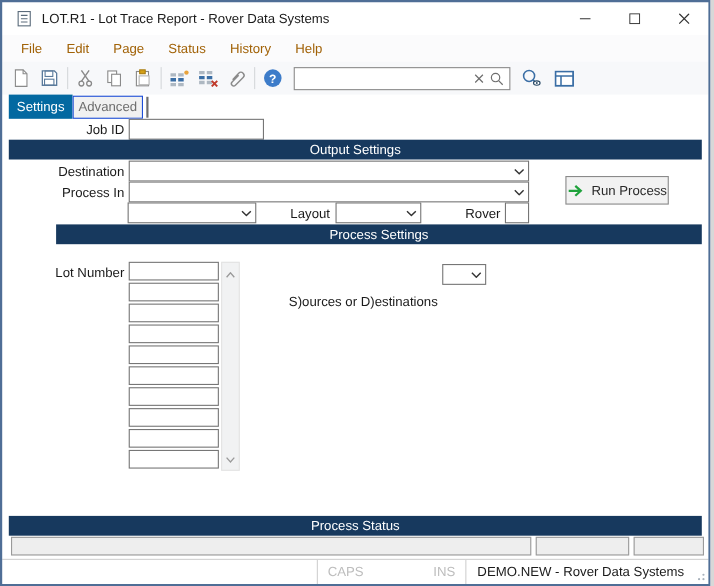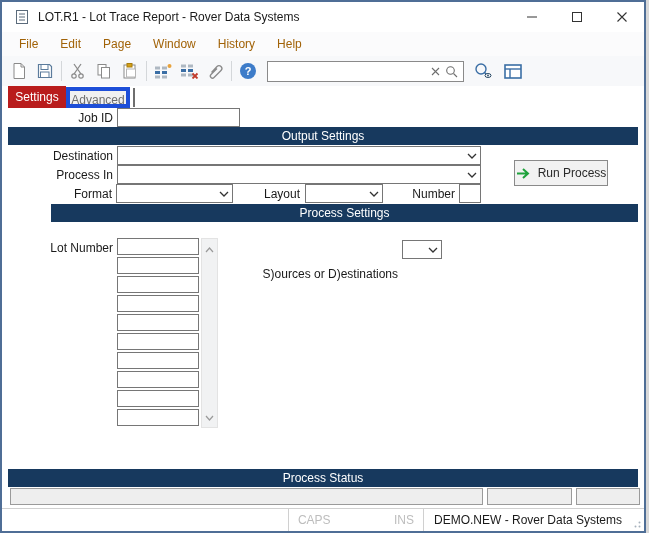--- a/index.html
+++ b/index.html
@@ -25,22 +25,22 @@
   
   .toolbar{position:absolute;top:56px;left:2px;right:2px;height:30px;background:#f7f8fa;display:flex;align-items:center;padding-left:4px;}
   .tbtn{width:26px;height:26px;display:flex;align-items:center;justify-content:center;}
   .tsep{width:1px;height:20px;background:#d4d7da;margin:0 3px;}
   .search-wrap{width:197px;height:21px;background:#fff;border:1px solid #8a8a8a;display:flex;align-items:center;margin-left:6px;padding:0 4px;}
   .search-wrap input{flex:1;border:none;outline:none;height:17px;min-width:0;font:12px "Liberation Sans",sans-serif;}
   .search-ico{display:flex;align-items:center;justify-content:center;width:16px;height:16px;}
 
   
   .tab{position:absolute;text-align:center;}
-  .tab-settings{left:8px;top:86px;width:58px;height:22px;background:#b91c1c;color:#ffffff;line-height:22px;}
-  .tab-advanced{left:66px;top:87px;width:64px;height:21px;background:#f1f1f1;color:#6e6e6e;line-height:19px;border:4px solid #1d4ed8;}
+  .tab-settings{left:8px;top:86px;width:58px;height:22px;background:#0369a1;color:#ffffff;line-height:22px;}
+  .tab-advanced{left:66px;top:87px;width:64px;height:21px;background:#f1f1f1;color:#6e6e6e;line-height:19px;border:1px solid #1d4ed8;}
   .tab-tail{position:absolute;left:133px;top:88px;width:2px;height:19px;background:#6e6e6e;}
 
   
   .lbl{position:absolute;height:18px;line-height:18px;color:#1a1a1a;}
   .r{text-align:right;}
   .field{position:absolute;background:#fff;border:1px solid #767676;font:12px "Liberation Sans",sans-serif;padding:0 3px;outline:none;}
   .combo{position:absolute;background:#fff;border:1px solid #767676;display:flex;align-items:center;}
   .combo .combo-val{flex:1;padding-left:4px;overflow:hidden;white-space:nowrap;}
   .combo .chev{width:16px;display:flex;align-items:center;justify-content:center;}
   .section-header{position:absolute;left:8px;right:8px;height:18px;background:#17395E;color:#ffffff;text-align:center;line-height:18px;}
@@ -95,21 +95,21 @@
             <path d="M0.5 0.5 L9.5 9.5 M9.5 0.5 L0.5 9.5" stroke="#333" stroke-width="1.1"></path>
           </svg>
       </div>
     </div>
   </div>
 
   <div class="menubar">
     <span class="menu-item">File</span>
     <span class="menu-item">Edit</span>
     <span class="menu-item">Page</span>
-    <span class="menu-item">Window</span>
+    <span class="menu-item">Status</span>
     <span class="menu-item">History</span>
     <span class="menu-item">Help</span>
   </div>
 
   <div class="toolbar">
     <div class="tbtn">
       <svg width="18" height="18" viewBox="0 0 18 18">
           <path d="M4 1.5h7l3.5 3.5v11.5H4z" fill="#fff" stroke="#8a8a8a"></path>
           <path d="M11 1.5v3.5h3.5" fill="none" stroke="#8a8a8a"></path>
         </svg>
@@ -234,41 +234,40 @@
   <div class="lbl r" style="left:0;width:113px;top:166px;text-align:right;">Process In</div>
   <div class="combo" style="left:117px;top:165px;width:364px;height:19px;">
     <span class="combo-val"></span>
     <span class="chev">
         <svg width="10" height="6" viewBox="0 0 10 6">
           <path d="M1 1l4 4 4-4" fill="none" stroke="#333" stroke-width="1.3"></path>
         </svg>
       </span>
   </div>
 
-  <div class="lbl r" style="left:0;width:112px;top:185px;">Format</div>
   <div class="combo" style="left:116px;top:184px;width:117px;height:19px;">
     <span class="combo-val"></span>
     <span class="chev">
         <svg width="10" height="6" viewBox="0 0 10 6">
           <path d="M1 1l4 4 4-4" fill="none" stroke="#333" stroke-width="1.3"></path>
         </svg>
       </span>
   </div>
 
   <div class="lbl r" style="left:238px;width:62px;top:185px;">Layout</div>
   <div class="combo" style="left:305px;top:184px;width:78px;height:19px;">
     <span class="combo-val"></span>
     <span class="chev">
         <svg width="10" height="6" viewBox="0 0 10 6">
           <path d="M1 1l4 4 4-4" fill="none" stroke="#333" stroke-width="1.3"></path>
         </svg>
       </span>
   </div>
 
-  <div class="lbl r" style="left:395px;width:60px;top:185px;">Number</div>
+  <div class="lbl r" style="left:395px;width:60px;top:185px;">Rover</div>
   <input class="field" style="left: 459px; top: 184px; width: 22px; height: 19px;" value="">
 
   <div class="run-btn">
     <svg width="15" height="13" viewBox="0 0 15 13">
         <path d="M1 6.5h9.5M7 2l5 4.5L7 11" fill="none" stroke="#1FA23C" stroke-width="2"></path>
       </svg>
     <span>Run Process</span>
   </div>
 
   <div class="section-header" style="top:204px;margin-left:43px;">Process Settings</div>

